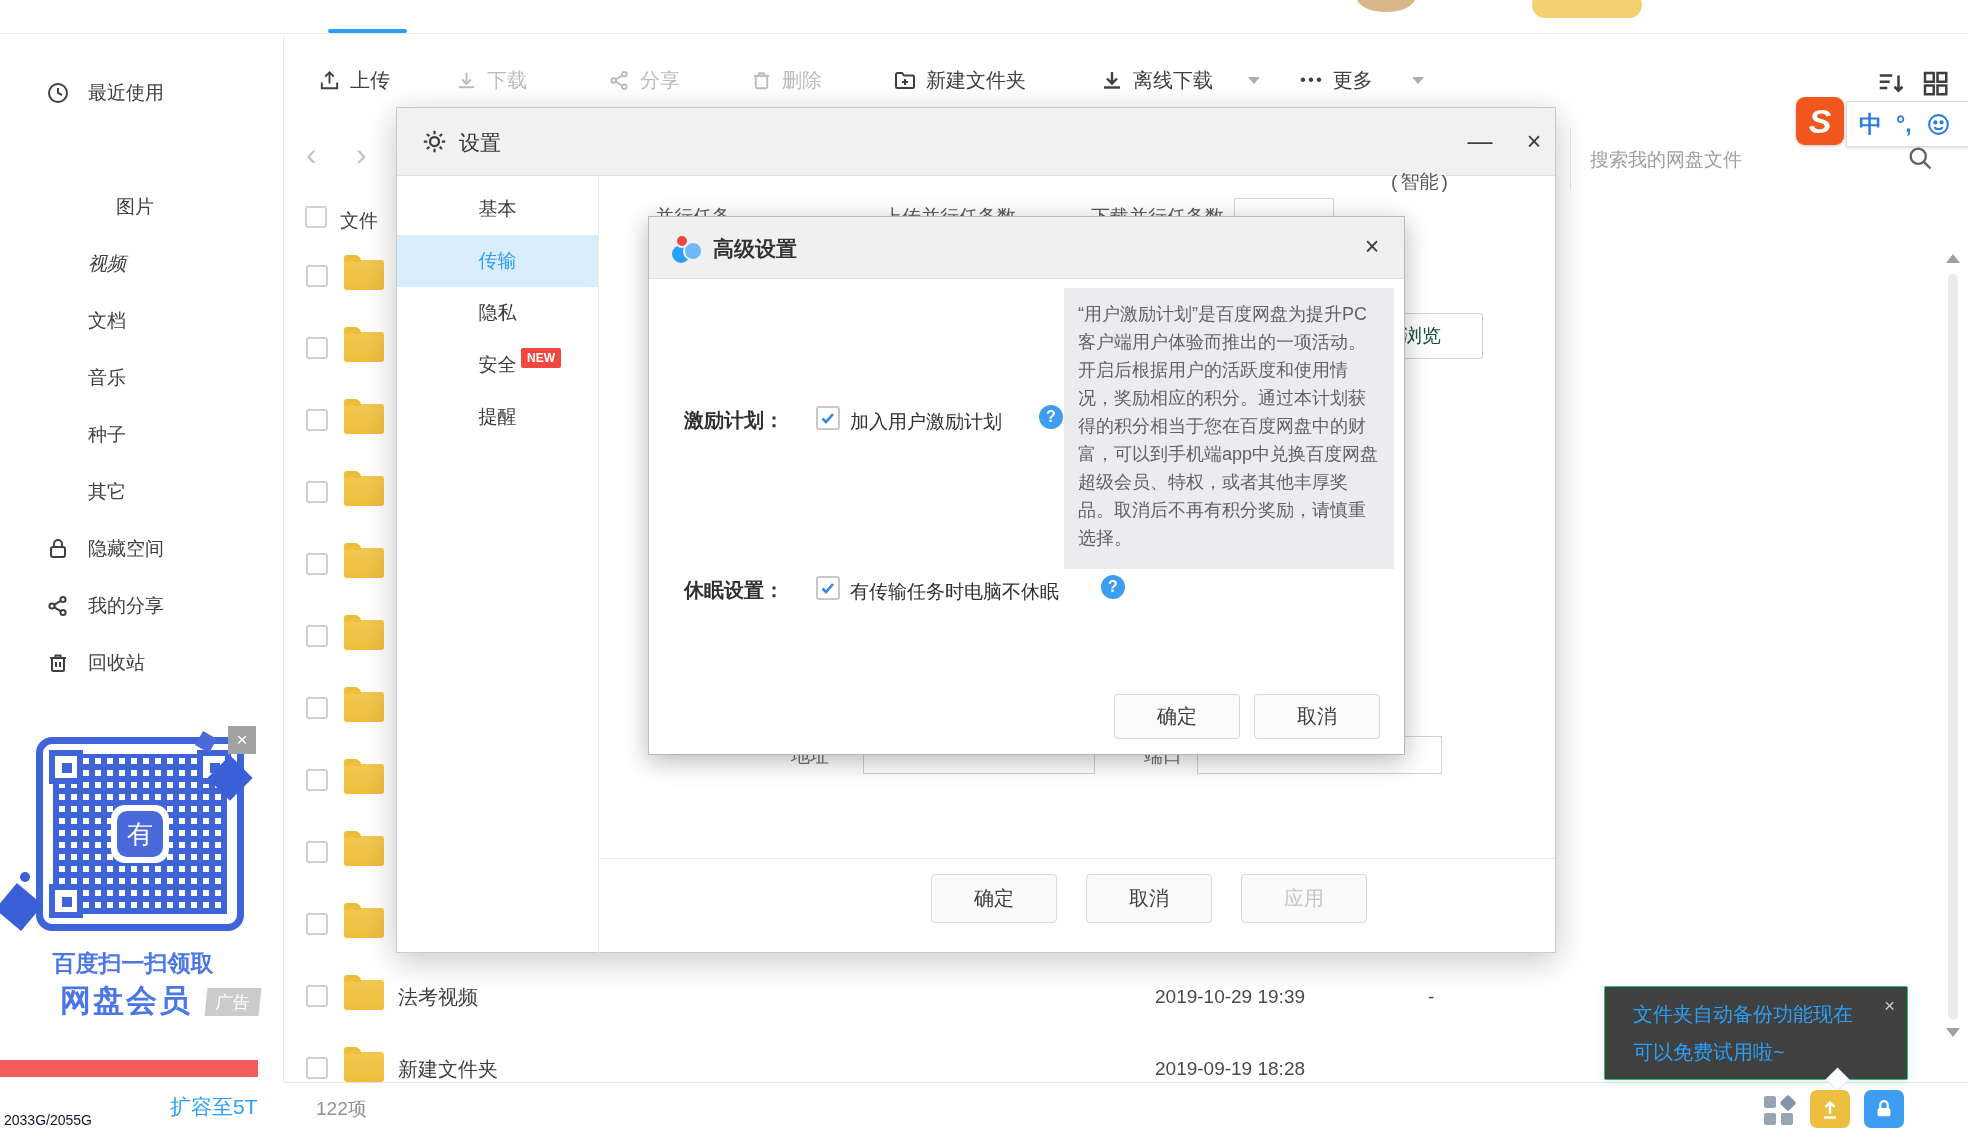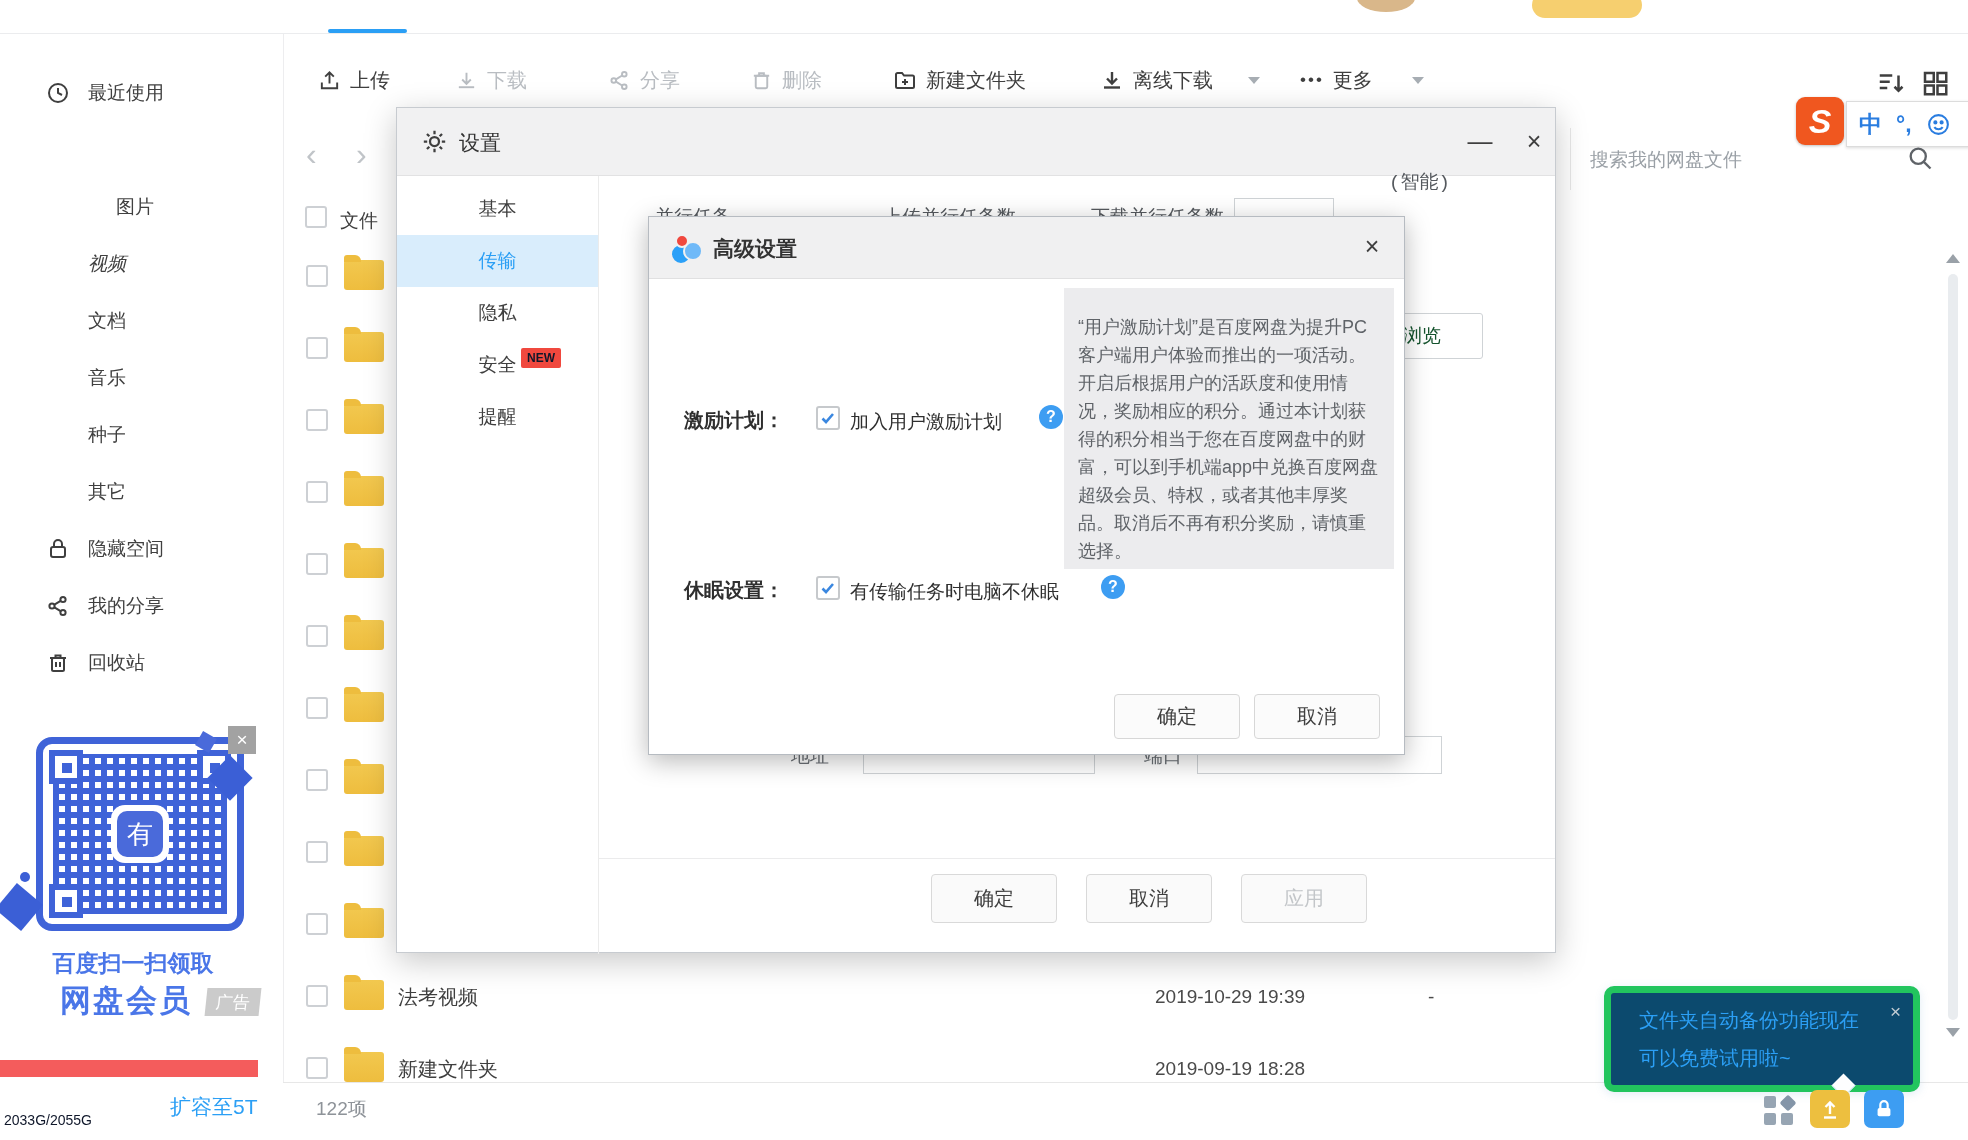--- a/index.html
+++ b/index.html
@@ -65,54 +65,54 @@
 
   
   .search-divider{left:1570px;top:128px;width:1px;height:62px;background:#e8e8e8;}
   .search-input{left:1588px;top:142px;width:250px;height:34px;border:none;outline:none;font-size:19px;color:#3f3f3f;font-family:inherit;background:transparent;}
   .search-input::placeholder{color:#9aa0a6;}
   .ime-logo{left:1796px;top:97px;width:48px;height:48px;background:#f0571f;border-radius:9px;color:#fff;font-size:34px;font-weight:bold;font-style:italic;display:flex;align-items:center;justify-content:center;box-shadow:0 1px 3px rgba(0,0,0,.25);cursor:pointer;}
   .ime-bar{left:1846px;top:101px;width:124px;height:46px;background:#fff;border:1px solid #dcdcdc;box-shadow:0 1px 3px rgba(0,0,0,.15);display:flex;align-items:center;gap:14px;padding-left:12px;box-sizing:border-box;}
   .ime-item{color:#2a7de0;font-size:23px;font-weight:bold;cursor:pointer;}
 
   
-  .tooltip{left:1604px;top:986px;width:302px;height:92px;background:#0c4a6e;border:7px solid #22c55e;border-radius:10px;box-shadow:0 2px 10px rgba(90,150,200,.18);}
+  .tooltip{left:1604px;top:986px;width:302px;height:92px;background:#404040;border:1px solid #22c55e;border-radius:2px;box-shadow:0 2px 10px rgba(90,150,200,.18);}
   .tooltip .t1{position:absolute;left:28px;top:14px;font-size:20px;color:#2b9ff5;}
   .tooltip .t2{position:absolute;left:28px;top:52px;font-size:20px;color:#2b9ff5;}
   .tooltip .tx{position:absolute;right:12px;top:8px;font-size:19px;color:#c2ccd3;cursor:pointer;}
   .tooltip .tp{position:absolute;left:224px;bottom:-9px;width:16px;height:16px;background:#fdfeff;border-right:1px solid #d5eaf8;border-bottom:1px solid #d5eaf8;transform:rotate(45deg);}
 
   
   .apps-grid{left:1764px;top:1096px;width:30px;height:30px;cursor:pointer;}
   .apps-grid i{position:absolute;width:12px;height:12px;background:#97a5b3;border-radius:2px;}
   .apps-grid .d{background:#8495a8;transform:rotate(45deg);}
   .ybtn{left:1810px;top:1090px;width:40px;height:38px;background:#edbf3f;border-radius:7px;display:flex;align-items:center;justify-content:center;cursor:pointer;}
   .bbtn{left:1864px;top:1090px;width:40px;height:38px;background:#3d9df2;border-radius:7px;display:flex;align-items:center;justify-content:center;cursor:pointer;}
 
   
   .dlg{left:396px;top:107px;width:1160px;height:846px;background:#fff;border:1px solid #c7cbd0;box-shadow:0 8px 30px rgba(0,0,0,.22);z-index:10;box-sizing:border-box;}
   .dlg-head{position:absolute;left:0;top:0;width:100%;height:68px;background:#f1f1f2;border-bottom:1px solid #e2e2e3;box-sizing:border-box;}
   .dlg-title{position:absolute;left:62px;top:21px;font-size:21px;color:#333;}
   .winbtn{position:absolute;top:16px;width:34px;height:34px;display:flex;align-items:center;justify-content:center;font-size:25px;color:#3f3f3f;cursor:pointer;}
   .tabcol-border{position:absolute;left:201px;top:68px;width:1px;height:778px;background:#ebebeb;}
   .stab{position:absolute;left:0;width:201px;height:52px;display:flex;align-items:center;justify-content:center;font-size:19px;color:#3f3f3f;cursor:pointer;}
   .stab.active{background:#d9edfc;color:#2b9ff5;}
-  .newbadge{position:absolute;left:124px;top:9px;width:40px;height:20px;background:#f0483e;color:#0f172a;font-size:12px;font-weight:bold;border-radius:2px;display:flex;align-items:center;justify-content:center;}
+  .newbadge{position:absolute;left:124px;top:9px;width:40px;height:20px;background:#f0483e;color:#ffffff;font-size:12px;font-weight:bold;border-radius:2px;display:flex;align-items:center;justify-content:center;}
   .frag{position:absolute;font-size:19px;color:#55595e;}
   .fragbox{position:absolute;border:1px solid #cfd3d6;background:#fff;box-sizing:border-box;}
   .browse-btn{position:absolute;left:964px;top:205px;width:120px;height:44px;border:1px solid #cfd3d6;border-radius:3px;background:#fff;font-size:19px;color:#14532d;display:flex;align-items:center;justify-content:center;cursor:pointer;}
   .dlg-sep{position:absolute;left:202px;top:750px;width:956px;height:1px;background:#ebebec;}
   .btn{position:absolute;width:126px;height:49px;background:#fafafa;border:1px solid #d9d9d9;border-radius:4px;font-size:20px;color:#3f3f3f;display:flex;align-items:center;justify-content:center;cursor:pointer;box-sizing:border-box;}
   .btn.disabled{color:#c3c6c9;cursor:default;}
 
   
   .adlg{left:648px;top:216px;width:757px;height:539px;background:#fff;border:1px solid #b6bbc1;box-shadow:0 6px 24px rgba(0,0,0,.28);z-index:20;box-sizing:border-box;}
   .adlg-head{position:absolute;left:0;top:0;width:100%;height:62px;background:#f0f0f1;border-bottom:1px solid #e0e0e1;box-sizing:border-box;}
   .adlg-title{position:absolute;left:64px;top:18px;font-size:21px;font-weight:bold;color:#333;}
-  .adesc{position:absolute;left:415px;top:71px;width:330px;height:281px;background:#ececee;box-sizing:border-box;padding:25px 14px;font-size:18px;line-height:28px;color:#5f6368;}
+  .adesc{position:absolute;left:415px;top:71px;width:330px;height:281px;background:#ececee;box-sizing:border-box;padding:12px 14px;font-size:18px;line-height:28px;color:#5f6368;}
   .arow-label{position:absolute;font-size:20px;font-weight:bold;color:#2f2f2f;}
   .acb{position:absolute;width:24px;height:24px;border:2px solid #c6c9cc;border-radius:3px;background:#fff;box-sizing:border-box;display:flex;align-items:center;justify-content:center;cursor:pointer;}
   .aopt{position:absolute;font-size:19px;color:#2f2f2f;}
   .help{position:absolute;width:24px;height:24px;border-radius:50%;background:#3d9df2;color:#fff;font-size:16px;font-weight:bold;display:flex;align-items:center;justify-content:center;cursor:pointer;}
   .abtn{position:absolute;width:126px;height:45px;background:#fbfbfb;border:1px solid #d7d7d7;border-radius:4px;font-size:20px;color:#3f3f3f;display:flex;align-items:center;justify-content:center;cursor:pointer;box-sizing:border-box;}
 </style>
 </head>
 <body>
 
 <div class="app">

